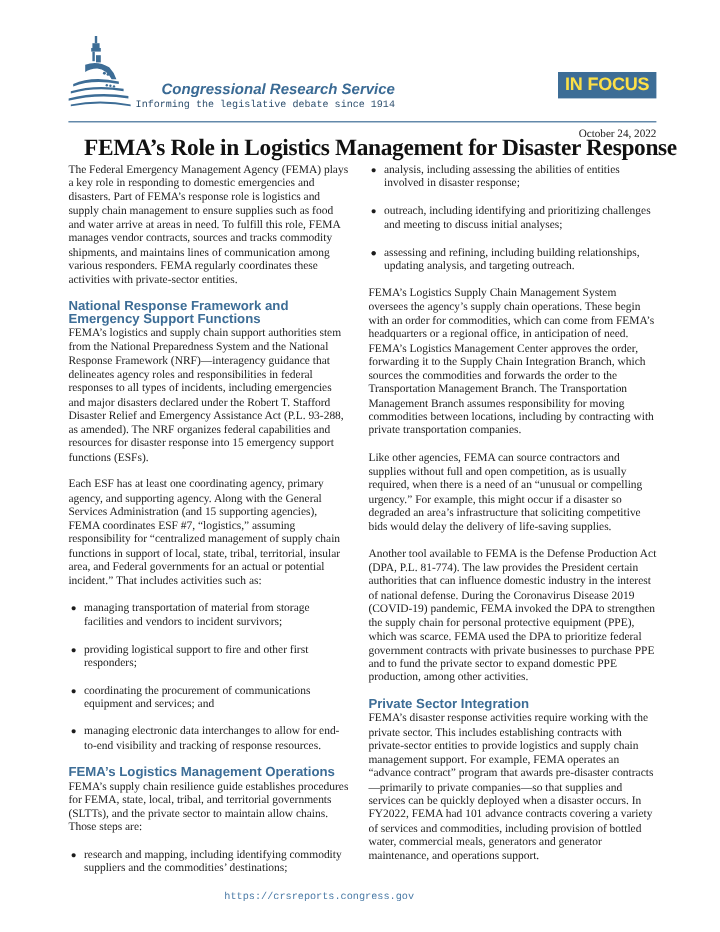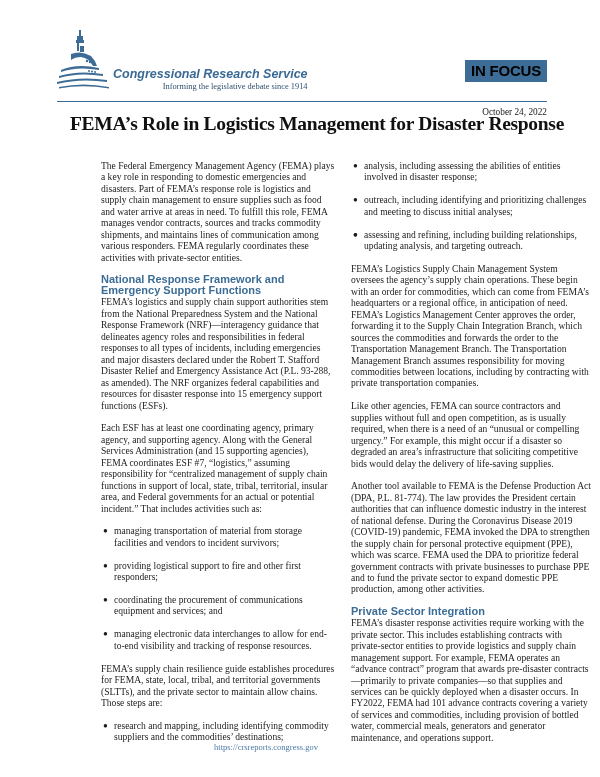--- a/index.html
+++ b/index.html
@@ -2,38 +2,38 @@
 <html><head>
 <meta charset="utf-8">
 <style>
   html, body { margin: 0; padding: 0; background: #ffffff; }
   body { width: 600px; height: 777px; position: relative; overflow: hidden; font-family: "Liberation Serif", serif; color: #1a1a1a; }
 
   .header { position: absolute; left: 57px; top: 28px; width: 490px; height: 62px; }
   .logo-icon { position: absolute; left: 0; top: 2px; width: 52px; height: 62px; }
   .brand { position: absolute; left: 56px; top: 39px; }
   .brand-name { font-family: "Liberation Sans", sans-serif; font-style: italic; font-weight: bold; font-size: 12.5px; color: #3a6a94; letter-spacing: 0px; line-height: 14px; white-space: nowrap; text-align: right; }
-  .brand-tag { font-family: Liberation Serif, serif; font-size: 8.4px; color: #2e4f6e; line-height: 10px; white-space: nowrap; margin-top: 1px; text-align: right; }
-  .in-focus { position: absolute; right: 0; top: 32px; background: #3d6d96; color: #000000; font-family: "Liberation Sans", sans-serif; font-weight: bold; font-size: 15px; padding: 2px 6px 2px 6px; line-height: 18px; letter-spacing: -0.2px; }
+  .brand-tag { font-family: Liberation Mono, monospace; font-size: 8.4px; color: #2e4f6e; line-height: 10px; white-space: nowrap; margin-top: 1px; text-align: right; }
+  .in-focus { position: absolute; right: 0; top: 32px; background: #3d6d96; color: #fde047; font-family: "Liberation Sans", sans-serif; font-weight: bold; font-size: 15px; padding: 2px 6px 2px 6px; line-height: 18px; letter-spacing: -0.2px; }
   .header-rule { position: absolute; left: 57px; top: 101px; width: 490px; height: 1px; background: #3d6d96; }
 
   .date { position: absolute; right: 53px; top: 107px; font-size: 9.3px; color: #1a1a1a; margin-left: 42px; }
   .title { position: absolute; left: 70px; top: 113px; width: 500px; font-size: 19.5px; font-weight: bold; color: #111; letter-spacing: -0.3px; white-space: nowrap; }
 
-  .col { position: absolute; top: 160px; font-size: 9.55px; line-height: 11.45px; color: #1c1c1c; margin-left: 44px; }
+  .col { position: absolute; top: 136px; font-size: 9.55px; line-height: 11.45px; color: #1c1c1c; }
   .col-left { left: 57px; width: 234px; }
   .col-right { left: 307px; width: 240px; }
   .col p { margin: 0 0 11.4px 0; }
   .col h2 { margin: 0; font-family: "Liberation Sans", sans-serif; font-weight: bold; font-size: 11px; line-height: 11px; color: #3d6d96; }
   .col ul { list-style: none; margin: 0 0 0 0; padding: 0; }
   .col li { position: relative; padding-left: 13px; margin-bottom: 11.4px; }
   .col li .bullet { position: absolute; left: 2px; top: 0; font-size: 8px; }
   .col-right li { padding-left: 13px; }
 
-  .footer { position: absolute; left: 0; top: 742px; width: 532px; text-align: center; font-family: Liberation Serif, serif; font-size: 8.5px; color: #4a7aa6; }
+  .footer { position: absolute; left: 0; top: 742px; width: 532px; text-align: center; font-family: Liberation Mono, monospace; font-size: 8.5px; color: #4a7aa6; }
 </style>
 </head>
 <body>
 
 <div class="header">
   <svg class="logo-icon" viewBox="0 0 52 62" xmlns="http://www.w3.org/2000/svg">
     <g fill="#3d6d96">
       <rect x="22" y="0" width="2" height="6"></rect>
       <rect x="20" y="6" width="6" height="4"></rect>
       <rect x="19" y="10" width="8" height="3"></rect>
@@ -67,20 +67,21 @@
   <p>The Federal Emergency Management Agency (FEMA) plays a key role in responding to domestic emergencies and disasters. Part of FEMA’s response role is logistics and supply chain management to ensure supplies such as food and water arrive at areas in need. To fulfill this role, FEMA manages vendor contracts, sources and tracks commodity shipments, and maintains lines of communication among various responders. FEMA regularly coordinates these activities with private-sector entities.</p>
   <h2>National Response Framework and Emergency Support Functions</h2>
   <p>FEMA’s logistics and supply chain support authorities stem from the National Preparedness System and the National Response Framework (NRF)—interagency guidance that delineates agency roles and responsibilities in federal responses to all types of incidents, including emergencies and major disasters declared under the Robert T. Stafford Disaster Relief and Emergency Assistance Act (P.L. 93-288, as amended). The NRF organizes federal capabilities and resources for disaster response into 15 emergency support functions (ESFs).</p>
   <p>Each ESF has at least one coordinating agency, primary agency, and supporting agency. Along with the General Services Administration (and 15 supporting agencies), FEMA coordinates ESF #7, “logistics,” assuming responsibility for “centralized management of supply chain functions in support of local, state, tribal, territorial, insular area, and Federal governments for an actual or potential incident.” That includes activities such as:</p>
   <ul>
     <li><span class="bullet">●</span><span>managing transportation of material from storage facilities and vendors to incident survivors;</span></li>
     <li><span class="bullet">●</span><span>providing logistical support to fire and other first responders;</span></li>
     <li><span class="bullet">●</span><span>coordinating the procurement of communications equipment and services; and</span></li>
     <li><span class="bullet">●</span><span>managing electronic data interchanges to allow for end-to-end visibility and tracking of response resources.</span></li>
   </ul>
+  <h2>FEMA’s Logistics Management Operations</h2>
   <p>FEMA’s supply chain resilience guide establishes procedures for FEMA, state, local, tribal, and territorial governments (SLTTs), and the private sector to maintain allow chains. Those steps are:</p>
   <ul>
     <li><span class="bullet">●</span><span>research and mapping, including identifying commodity suppliers and the commodities’ destinations;</span></li>
   </ul>
 </div>
 
 <div class="col col-right">
   <ul>
     <li><span class="bullet">●</span><span>analysis, including assessing the abilities of entities involved in disaster response;</span></li>
     <li><span class="bullet">●</span><span>outreach, including identifying and prioritizing challenges and meeting to discuss initial analyses;</span></li>

